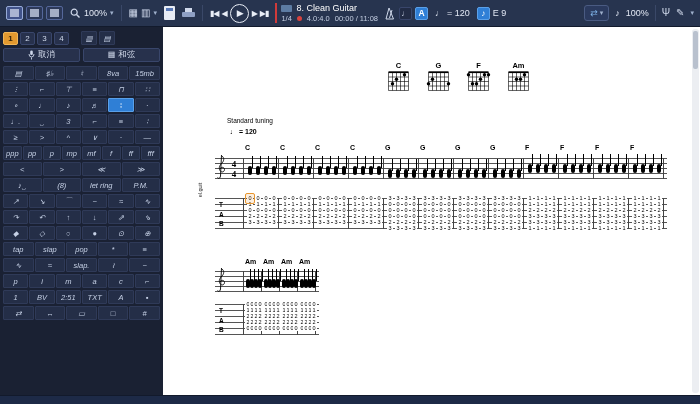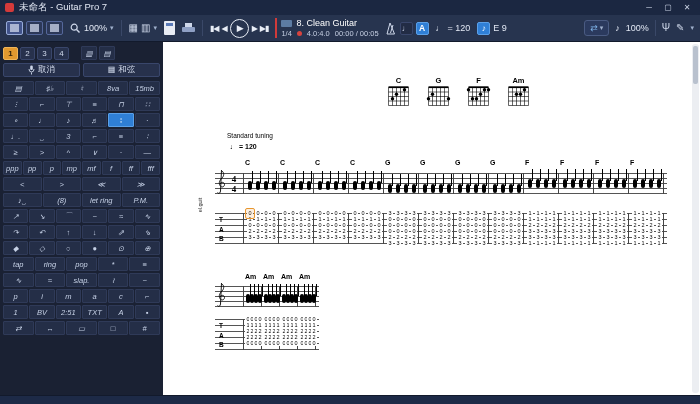--- a/index.html
+++ b/index.html
@@ -86,29 +86,20 @@
 .thumb{position:absolute;top:2px;left:1px;width:5px;height:38px;background:#b9c1ce;border-radius:2px}
 
 .statusbar{height:9px;background:#1d2a47;border-top:1px solid #121a2c;flex:none}
 svg{display:block}
 </style>
 </head>
 <body>
 
 <div class="window">
 
-  <div class="titlebar">
-    <span class="app-icon"></span>
-    <span class="title">未命名 - Guitar Pro 7</span>
-    <div class="win-controls">
-      <span>─</span>
-      <span>▢</span>
-      <span>✕</span>
-    </div>
-  </div>
 
 
   <div class="toolbar">
     <div class="tb-group">
       <span class="vm active"></span>
       <span class="vm"></span>
       <span class="vm"></span>
     </div>
     <div class="tb-group">
       <svg width="11" height="11" viewBox="0 0 11 11">
@@ -136,21 +127,21 @@
     </div>
     <div class="track-block">
       <div class="track-line1">
         <span class="track-chip"></span>
         <span class="track-name">8. Clean Guitar</span>
       </div>
       <div class="track-line2">
         <span>1/4</span>
         <span class="rec-dot"></span>
         <span>4.0:4.0</span>
-        <span>00:00 / 00:05</span>
+        <span>00:00 / 11:08</span>
       </div>
     </div>
     <div class="tb-group">
       <svg width="11" height="13" viewBox="0 0 11 13">
           <path d="M4 1 L8.5 12 H1 Z" fill="none" stroke="#cfd8ea" stroke-width="1"></path>
           <line x1="4.5" y1="11" x2="7" y2="3" stroke="#cfd8ea" stroke-width="1"></line>
         </svg>
       <span class="tgl">♩</span>
       <span class="tgl blue">A</span>
     </div>
@@ -284,21 +275,21 @@
           <div class="icon-row">
             <span class="icell">◆</span>
             <span class="icell">◇</span>
             <span class="icell">○</span>
             <span class="icell">●</span>
             <span class="icell">⊙</span>
             <span class="icell">⊕</span>
           </div>
           <div class="icon-row">
             <span class="icell">tap</span>
-            <span class="icell">ring</span>
+            <span class="icell">slap</span>
             <span class="icell">pop</span>
             <span class="icell">*</span>
             <span class="icell">≡</span>
           </div>
           <div class="icon-row">
             <span class="icell">∿</span>
             <span class="icell">≈</span>
             <span class="icell">slap.</span>
             <span class="icell">≀</span>
             <span class="icell">~</span>

